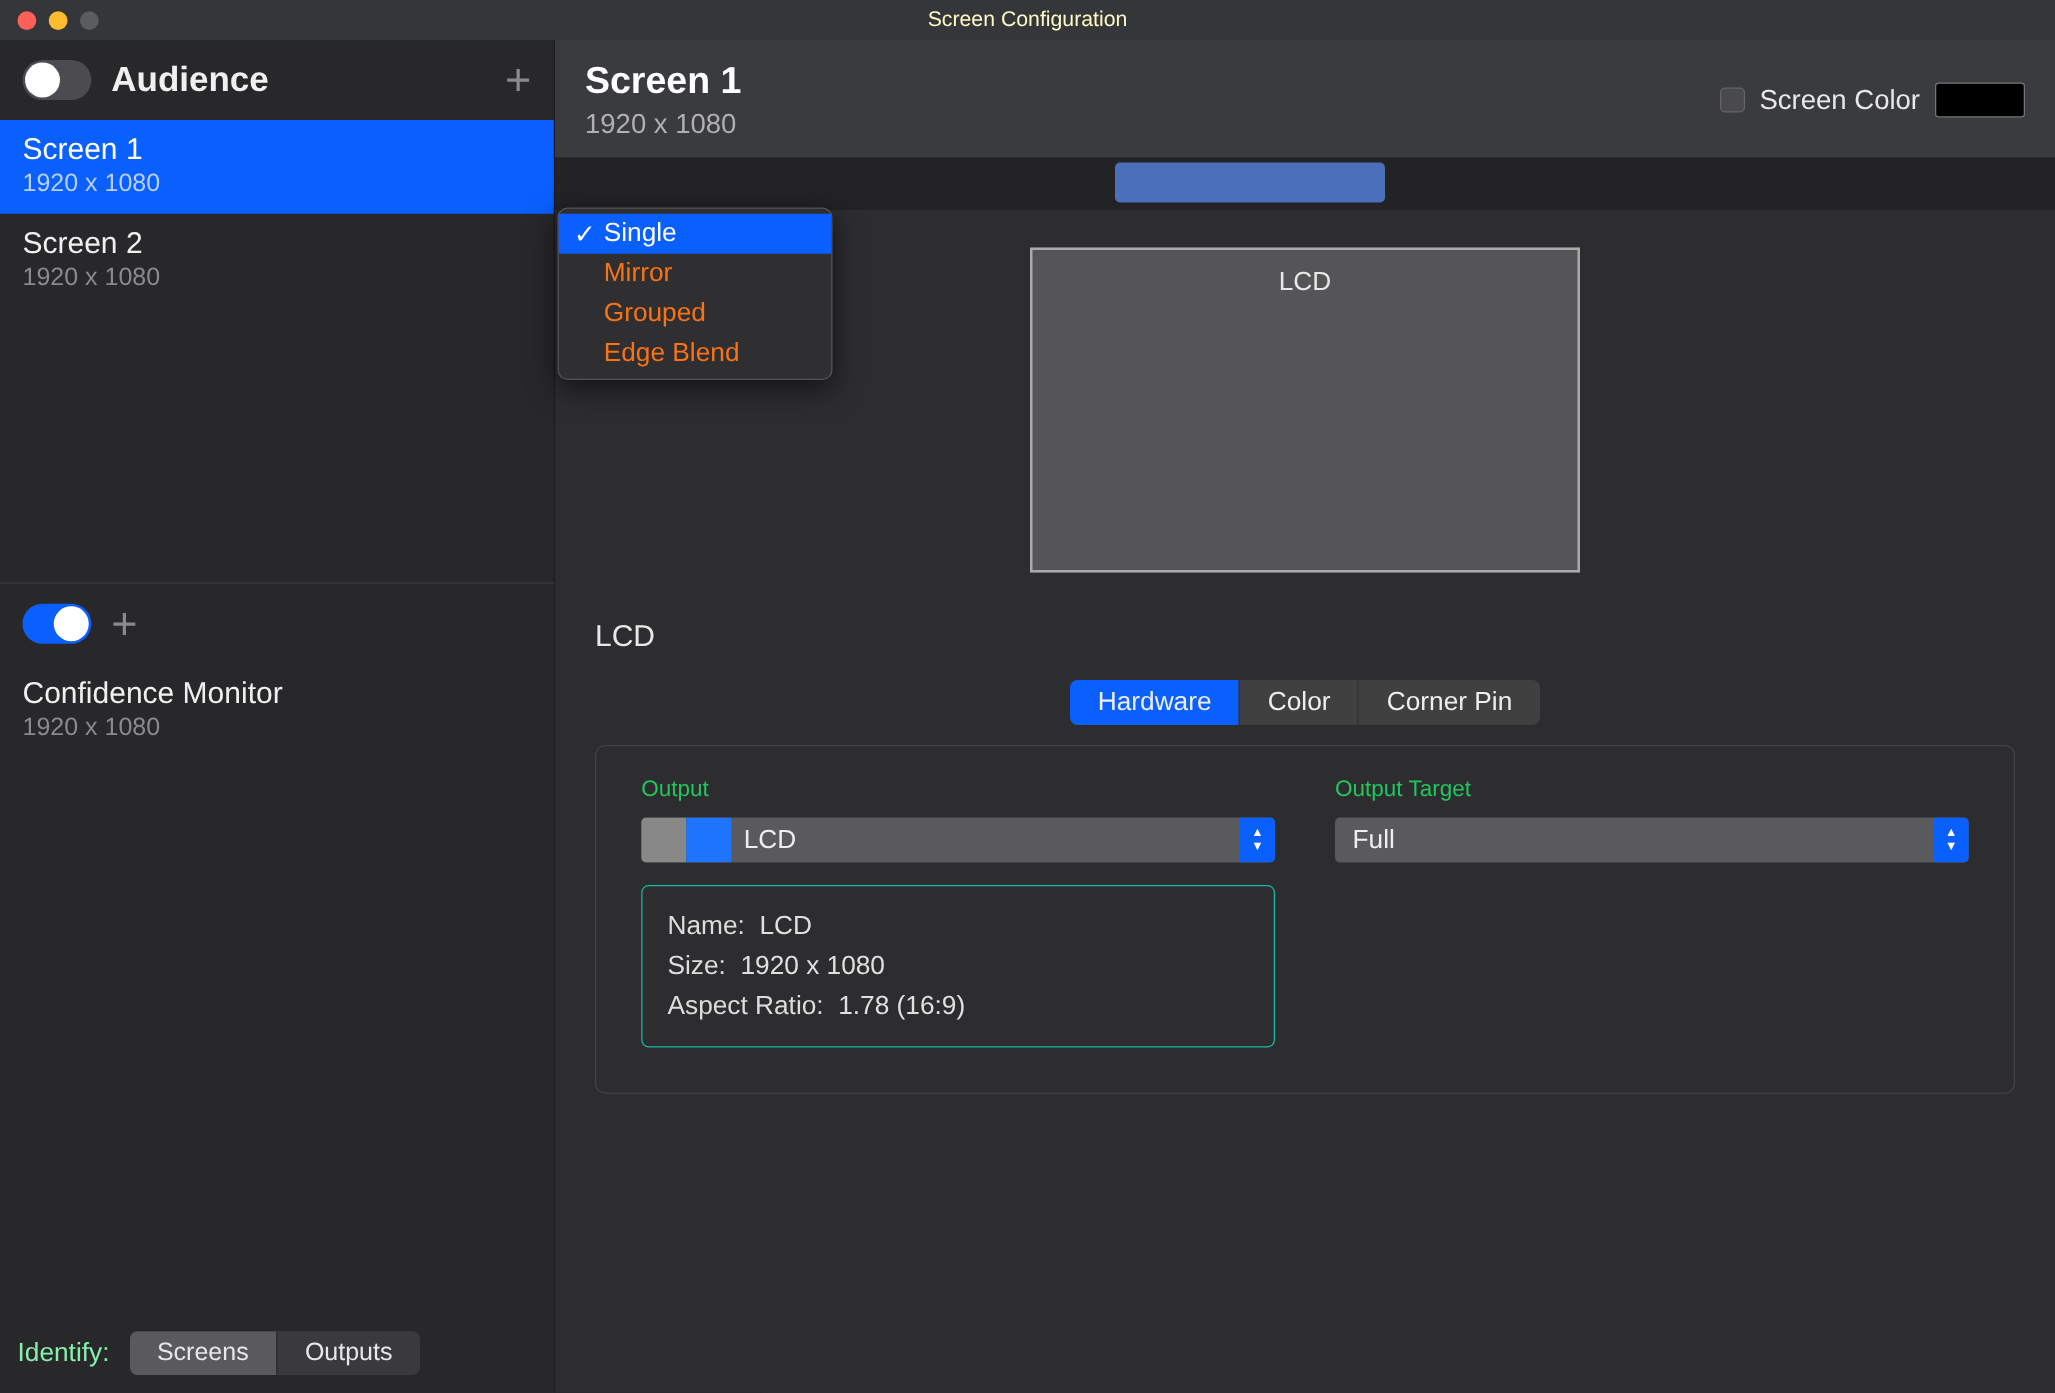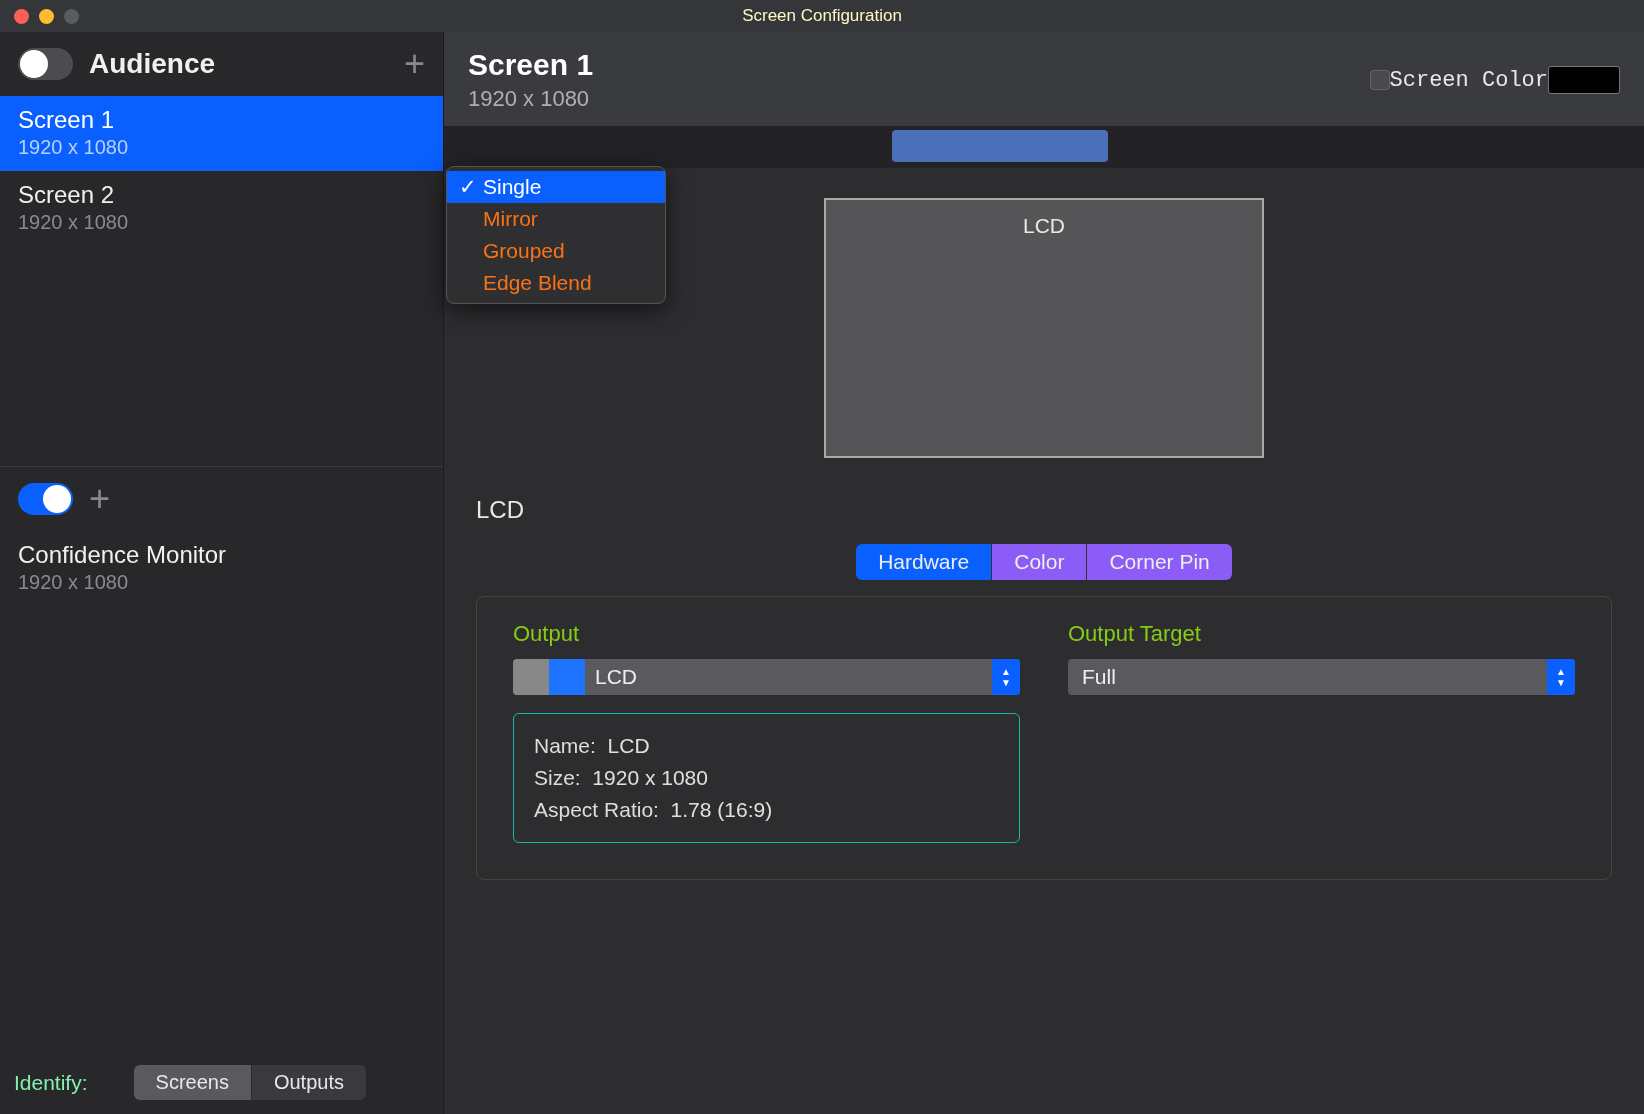--- a/index.html
+++ b/index.html
@@ -105,42 +105,41 @@
   align-items: center;
   padding: 10px 14px 14px 14px;
   gap: 10px;
 }
 .identify-label { font-size: 21px; color: #86efac; margin-right: 6px; }
 .seg-group {
   display: flex;
   background: #3a3a3e;
   border-radius: 6px;
   overflow: hidden;
-  margin-left: 30px;
 }
 .seg-btn {
   padding: 6px 22px;
   font-size: 20px;
   color: #e8e8e8;
   cursor: pointer;
 }
 .seg-btn + .seg-btn { border-left: 1px solid #2a2a2c; }
 .seg-btn.active { background: #5a5a5e; }
 
 .main { flex: 1; display: flex; flex-direction: column; min-width: 0; background: #2d2d30; }
 .main-header {
   background: #3a3b3f;
   padding: 16px 24px 14px 24px;
   display: flex;
   align-items: flex-start;
 }
 .main-header-left { flex: 1; }
 .main-title { font-size: 30px; font-weight: 700; color: #fff; }
 .main-sub { font-size: 22px; color: #b0b0b0; margin-top: 4px; }
-.screen-color-row { display: flex; align-items: center; gap: 0; margin-top: 18px; font-family: Liberation Mono, monospace; }
+.screen-color-row { display: flex; align-items: center; gap: 12px; margin-top: 18px; }
 .sc-check {
   width: 20px; height: 20px;
   background: #4a4a4e;
   border: 1px solid #666;
   border-radius: 4px;
 }
 .sc-label { font-size: 22px; color: #e8e8e8; }
 .sc-swatch {
   width: 72px; height: 28px;
   background: #000;
@@ -203,37 +202,37 @@
   padding: 18px 32px;
 }
 .lower-title { font-size: 24px; color: #e8e8e8; }
 .tab-row {
   display: flex; justify-content: center; margin-top: 20px;
 }
 .tab-group { display: flex; border-radius: 6px; overflow: hidden; }
 .tab {
   padding: 6px 22px;
   font-size: 21px;
-  background: #8b5cf6;
+  background: #404040;
   color: #eee;
   cursor: pointer;
 }
 .tab + .tab { border-left: 1px solid #333; }
 .tab.active { background: #0a60ff; }
 
 .output-panel {
   border: 1px solid #444;
   border-radius: 8px;
   margin-top: 16px;
   padding: 24px 36px 36px 36px;
   display: flex;
   gap: 48px;
 }
 .col { flex: 1; display: flex; flex-direction: column; gap: 12px; }
-.field-label { font-size: 22px; color: #84cc16; }
+.field-label { font-size: 18px; color: #22c55e; }
 .select-ctl {
   display: flex; align-items: center;
   background: #5a5a5e;
   height: 36px;
   border-radius: 4px;
   overflow: hidden;
 }
 .select-ctl .chip-left {
   width: 36px; height: 100%; background: #888;
 }

